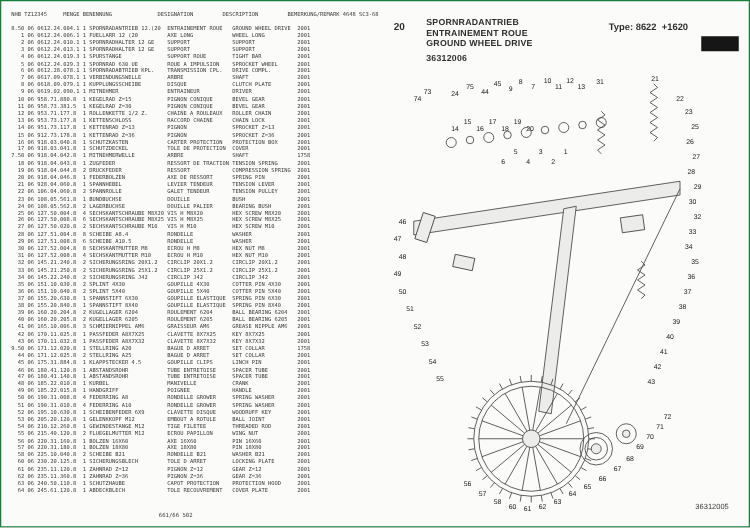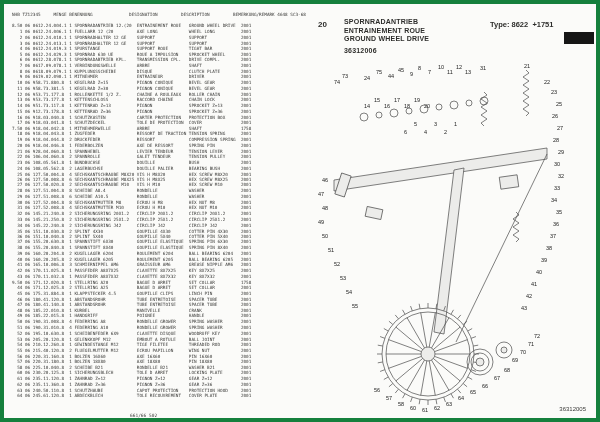--- a/index.html
+++ b/index.html
@@ -1,16 +1,16 @@
 <!DOCTYPE html>
 <html><head>
 <meta charset="utf-8">
 <style>
   html,body{margin:0;padding:0;background:#b8b8b4;}
-  .spread{position:relative;width:600px;height:422px;background:#fbfbf9;border:4px solid #15803d;
+  .spread{position:relative;width:600px;height:422px;background:#fbfbf9;border:1px solid #15803d;
           overflow:hidden;font-family:"DejaVu Sans Mono",monospace;color:#2e2e2c;box-sizing:border-box;}
   
   .page-left{position:absolute;left:6px;top:6px;width:292px;height:410px;}
   .pl-header{position:absolute;left:2px;top:2px;width:403px;font-size:6px;line-height:7px;
              white-space:pre;transform:scale(0.72);transform-origin:top left;color:#3a3a38;}
   .pl-rows{position:absolute;left:2px;top:13px;width:403px;transform:scale(0.72);transform-origin:top left;}
   .pl-rows .row{font-size:6px;line-height:7.9px;white-space:pre;color:#3a3a38;}
   .pl-footer{position:absolute;left:120px;bottom:2px;font-size:6px;transform:scale(0.75);
              transform-origin:bottom left;color:#3a3a38;}
   
@@ -106,21 +106,21 @@
   </div>
 
   <div class="page-right">
     <div class="pr-pageno">20</div>
     <div class="pr-titles">
       <div>SPORNRADANTRIEB</div>
       <div>ENTRAINEMENT ROUE</div>
       <div>GROUND WHEEL DRIVE</div>
       <div class="dwg">36312006</div>
     </div>
-    <div class="pr-type">Type: 8622  +1751</div>
+    <div class="pr-type">Type: 8622  +1620</div>
     <div class="pr-tab"></div>
 
     <svg class="pr-svg" width="294" height="352" viewBox="0 0 294 352">
 
       <polygon class="part-fill" points="30,118 243,86 243,97 30,129"></polygon>
 
       <polygon class="part-fill" points="150,108 160,106 140,272 130,270"></polygon>
 
       <line class="part-line" x1="243" y1="92" x2="152" y2="280"></line>
 

